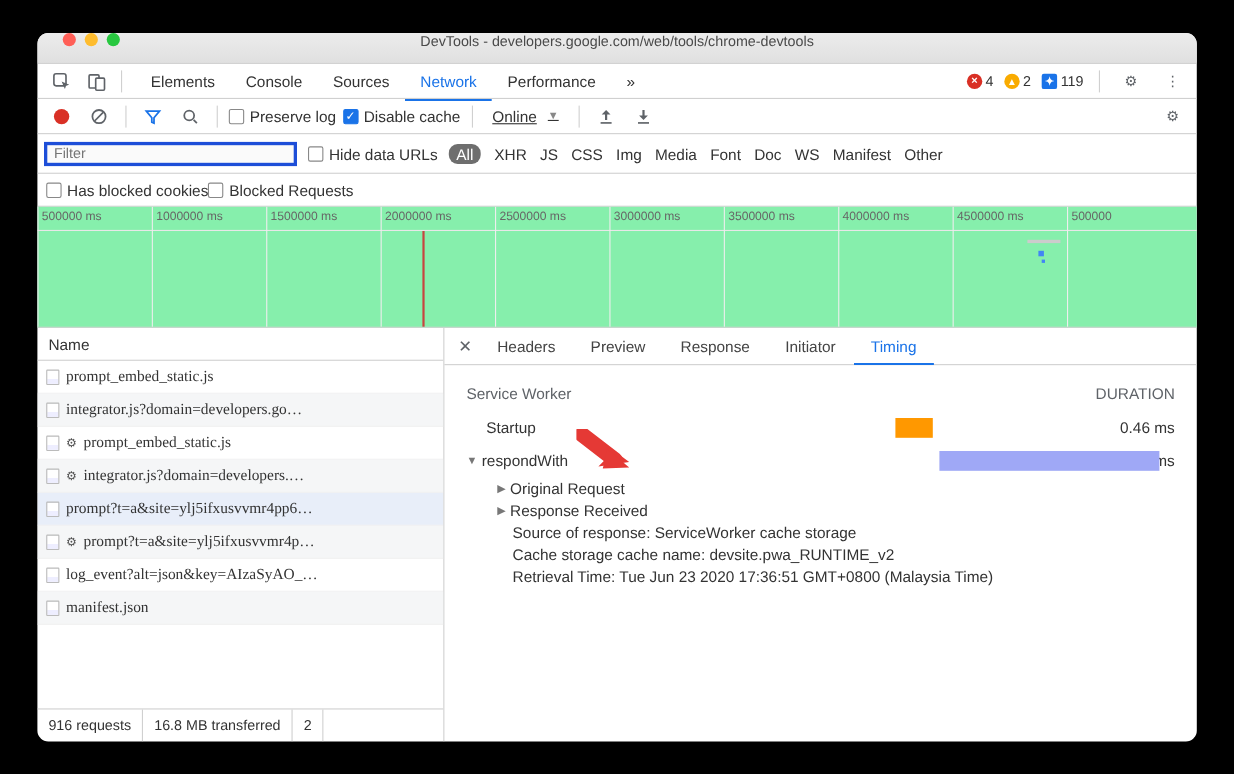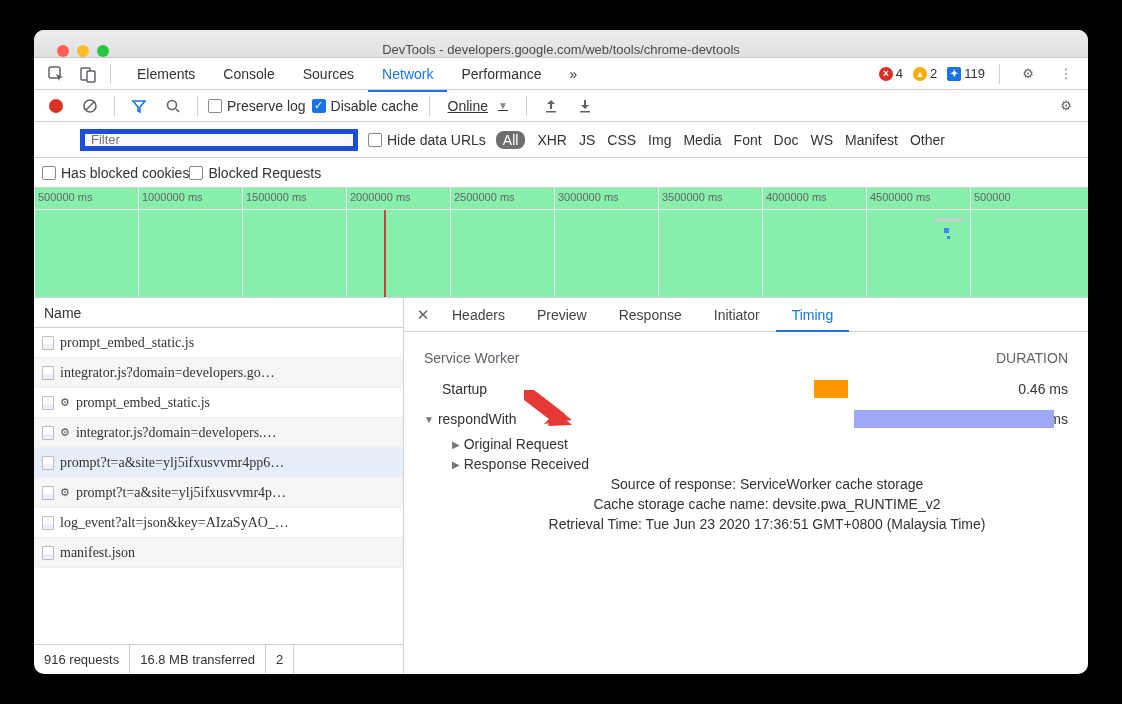--- a/index.html
+++ b/index.html
@@ -23,21 +23,21 @@
     display: flex;
     flex-direction: column;
     overflow: hidden;
   }
   
   .titlebar {
     height: 28px;
     background: linear-gradient(#ececec,#e0e0e0);
     border-bottom: 1px solid #c7c7c7;
     display: flex;
-    align-items: flex-end;
+    align-items: flex-start;
     padding: 0 23px;
     position: relative;
   }
   .traffic {
     display: flex;
     gap: 8px;
   }
   .traffic span {
     width: 12px; height: 12px; border-radius: 50%; display:block;
   }
@@ -104,21 +104,21 @@
   .cb-box{width:14px;height:14px;border:1px solid #888;border-radius:2px;display:flex;align-items:center;justify-content:center;}
   .cb-box.checked{background:#1a73e8;border-color:#1a73e8;color:#fff;font-size:11px;}
   .select-online{display:flex;align-items:center;gap:10px;font-size:14px;padding:0 8px;height:22px;text-decoration:underline;}
   .gray-triangle{color:#888;font-size:10px;}
   
   .filterrow{
     height:36px;border-bottom:1px solid #d0d0d0;
     display:flex;align-items:center;padding:0 6px;gap:10px;font-size:14px;flex-wrap:nowrap;
   }
   .filter-input{
-    height:22px;width:278px;border:5px solid #1d4ed8;padding:0 6px;font-size:13px;color:#888;background:#fafafa;margin-left:40px;
+    height:22px;width:230px;border:3px solid #1d4ed8;padding:0 6px;font-size:13px;color:#888;background:#fafafa;
   }
   .pill{padding:1px 7px;border-radius:8px;font-size:14px;cursor:pointer;}
   .pill.active{background:#6e6e6e;color:#fff;}
   .filterrow .types{display:flex;gap:12px;align-items:center;}
   
   .filterrow2{
     height:30px;border-bottom:1px solid #d0d0d0;display:flex;align-items:center;padding:0 8px;font-size:14px;
   }
   
   .timeline{
@@ -155,21 +155,21 @@
   .detail-body{flex:1;padding:18px 20px;overflow:auto;font-size:14px;position:relative;}
   .timing-header{display:flex;justify-content:space-between;color:#5f6368;margin-bottom:8px;}
   .timing-row{display:flex;align-items:center;height:30px;}
   .timing-row .label{width:190px;display:flex;align-items:center;gap:4px;}
   .timing-row .bar-area{flex:1;position:relative;height:18px;}
   .timing-row .dur{width:80px;text-align:right;}
   .bar-orange{position:absolute;left:200px;width:34px;height:18px;background:#ff9800;}
   .bar-purple{position:absolute;left:240px;width:200px;height:18px;background:#9fa8f6;}
   .tree-item{padding:2px 0 2px 28px;display:flex;align-items:center;gap:4px;color:#333;}
   .tree-caret{color:#777;font-size:10px;}
-  .info-line{padding:2px 0 2px 42px;color:#333;text-align:center;}
+  .info-line{padding:2px 0 2px 42px;color:#333;}
   
   .red-arrow{
     position:absolute;
     left:120px; top:58px;
     width:50px;height:40px;
     pointer-events:none;
   }
 </style>
 </head>
 <body>

